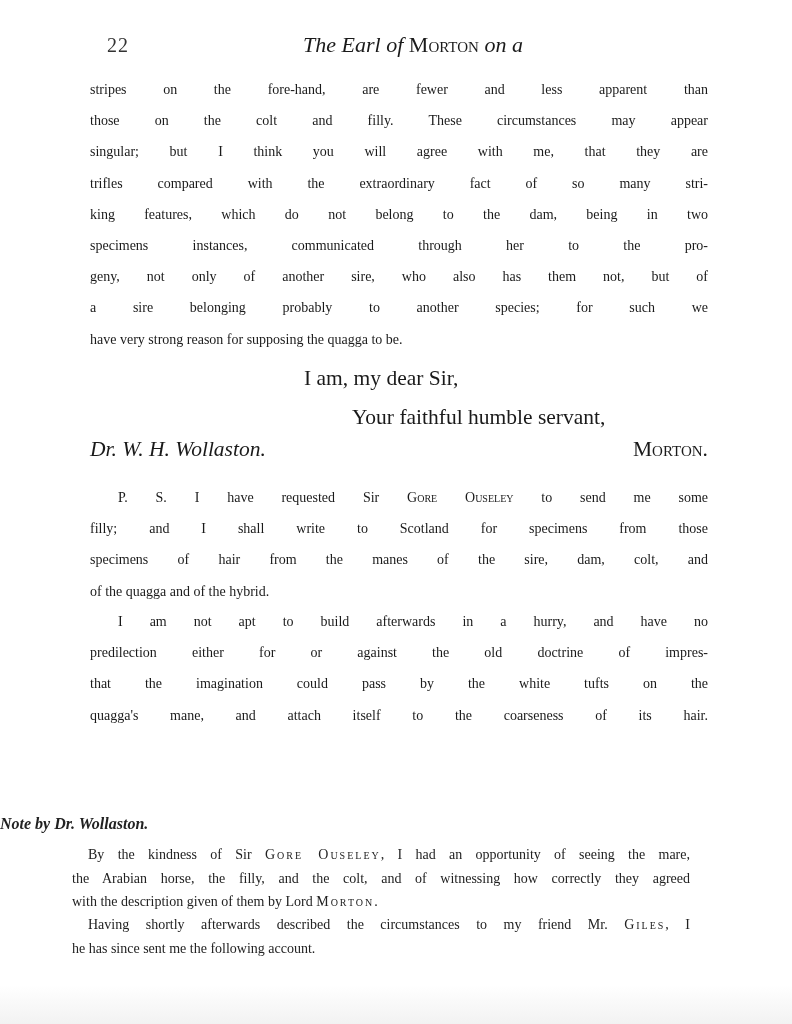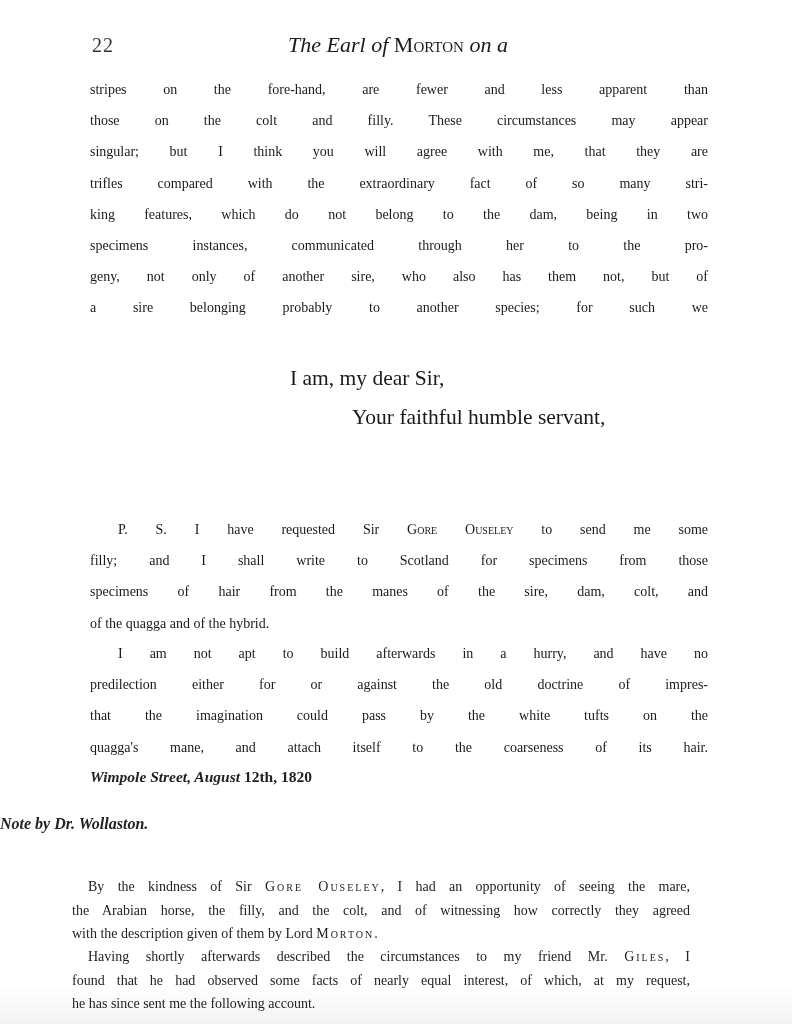--- a/index.html
+++ b/index.html
@@ -5,45 +5,45 @@
     html, body { margin: 0; padding: 0; }
     body {
       width: 792px; height: 1024px; overflow: hidden;
       background: linear-gradient(to bottom, #ffffff 0px, #ffffff 985px, #f2f2f2 1024px);
       font-family: "Liberation Serif", "DejaVu Serif", serif;
       color: #1a1a1a;
       position: relative;
     }
     .page { position: absolute; left: 0; top: 0; width: 792px; height: 1024px; }
     .header {
-      position: absolute; top: 32px; left: 88px; width: 620px; height: 28px;
+      position: absolute; top: 32px; left: 103px; width: 620px; height: 28px;
     }
     .page-number {
       position: absolute; left: 4px; top: 2px; font-size: 20px; letter-spacing: 1px; color: #333;
     }
     .running-head {
       position: absolute; left: 0; right: 0; text-align: center; font-size: 22px; font-style: italic;
     }
     .sc { font-variant: small-caps; font-style: normal; }
     .body-text {
       position: absolute; left: 90px; width: 618px; font-size: 14px; line-height: 31.2px;
       text-align: justify; text-align-last: justify;
     }
     .body-text .line { display: block; text-align: justify; text-align-last: justify; white-space: nowrap; }
     .body-text .line.last { text-align-last: left; }
     .main-para { top: 74px; }
     .closing { position: absolute; font-size: 21.5px; }
-    .closing-1 { top: 366px; left: 290px; }
+    .closing-1 { top: 366px; left: 304px; }
     .closing-2 { top: 405px; left: 352px; }
     .sig-row { position: absolute; top: 437px; left: 90px; width: 618px; font-size: 21.5px; }
     .sig-left { font-style: italic; float: left; }
     .sig-right { float: right; font-variant: small-caps; }
     .ps-para { top: 482px; }
     .hyp-para { top: 606px; }
-    .indent { padding-left: 28px; margin-top: 32px; }
+    .indent { padding-left: 28px; }
     .dateline {
       position: absolute; top: 768px; left: 90px; font-size: 15.5px; font-style: italic; font-weight: bold; color: #222;
     }
     .dateline .num { font-style: normal; }
     .note-title {
       position: absolute; top: 815px; left: 0; width: 792px; font-size: 16px; font-style: italic; font-weight: bold; color: #222;
     }
     .note-text {
       position: absolute; left: 72px; width: 618px; font-size: 14px; line-height: 23.5px; color: #222;
     }
@@ -65,48 +65,51 @@
 
   <div class="body-text main-para">
     <span class="line">stripes on the fore-hand, are fewer and less apparent than</span>
     <span class="line">those on the colt and filly.  These circumstances may appear</span>
     <span class="line">singular; but I think you will agree with me, that they are</span>
     <span class="line">trifles compared with the extraordinary fact of so many stri-</span>
     <span class="line">king features, which do not belong to the dam, being in two</span>
     <span class="line">specimens instances, communicated through her to the pro-</span>
     <span class="line">geny, not only of another sire, who also has them not, but of</span>
     <span class="line">a sire belonging probably to another species; for such we</span>
+    <span class="line last">have very strong reason for supposing the quagga to be.</span>
   </div>
 
   <div class="closing closing-1">I am, my dear Sir,</div>
   <div class="closing closing-2">Your faithful humble servant,</div>
+  <div class="sig-row">
+    <span class="sig-left">Dr. W. H. Wollaston.</span>
+    <span class="sig-right">Morton.</span>
+  </div>
 
   <div class="body-text ps-para">
     <span class="line indent"><span>P. S.  I have requested Sir </span><span class="sc">Gore Ouseley</span><span> to send me some</span></span>
     <span class="line">filly; and I shall write to Scotland for specimens from those</span>
     <span class="line">specimens of hair from the manes of the sire, dam, colt, and</span>
     <span class="line last">of the quagga and of the hybrid.</span>
   </div>
 
   <div class="body-text hyp-para">
     <span class="line indent">I am not apt to build afterwards in a hurry, and have no</span>
     <span class="line">predilection either for or against the old doctrine of impres-</span>
     <span class="line">that the imagination could pass by the white tufts on the</span>
     <span class="line">quagga's mane, and attach itself to the coarseness of its hair.</span>
   </div>
 
-  <div class="dateline"><span>Wimpole Street, August </span><span class="num">12th</span><span class="num">, 1820</span></div>
 
   <div class="note-title">Note by Dr. Wollaston.</div>
 
   <div class="note-text note-1">
     <span class="line indent" style="padding-left:16px"><span>By the kindness of Sir </span><span class="sc-wide">Gore Ouseley</span><span>, I had an opportunity of seeing the mare,</span></span>
     <span class="line">the Arabian horse, the filly, and the colt, and of witnessing how correctly they agreed</span>
     <span class="line last"><span>with the description given of them by Lord </span><span class="sc-wide">Morton</span><span>.</span></span>
   </div>
 
   <div class="note-text note-2">
     <span class="line indent" style="padding-left:16px"><span>Having shortly afterwards described the circumstances to my friend Mr. </span><span class="sc-wide">Giles</span><span>, I</span></span>
-    <span class="line">found that he had observed some facts of nearly equal interest, of which, at my request,</span>
     <span class="line last">he has since sent me the following account.</span>
   </div>
 
 </div>
 
 </body></html>

